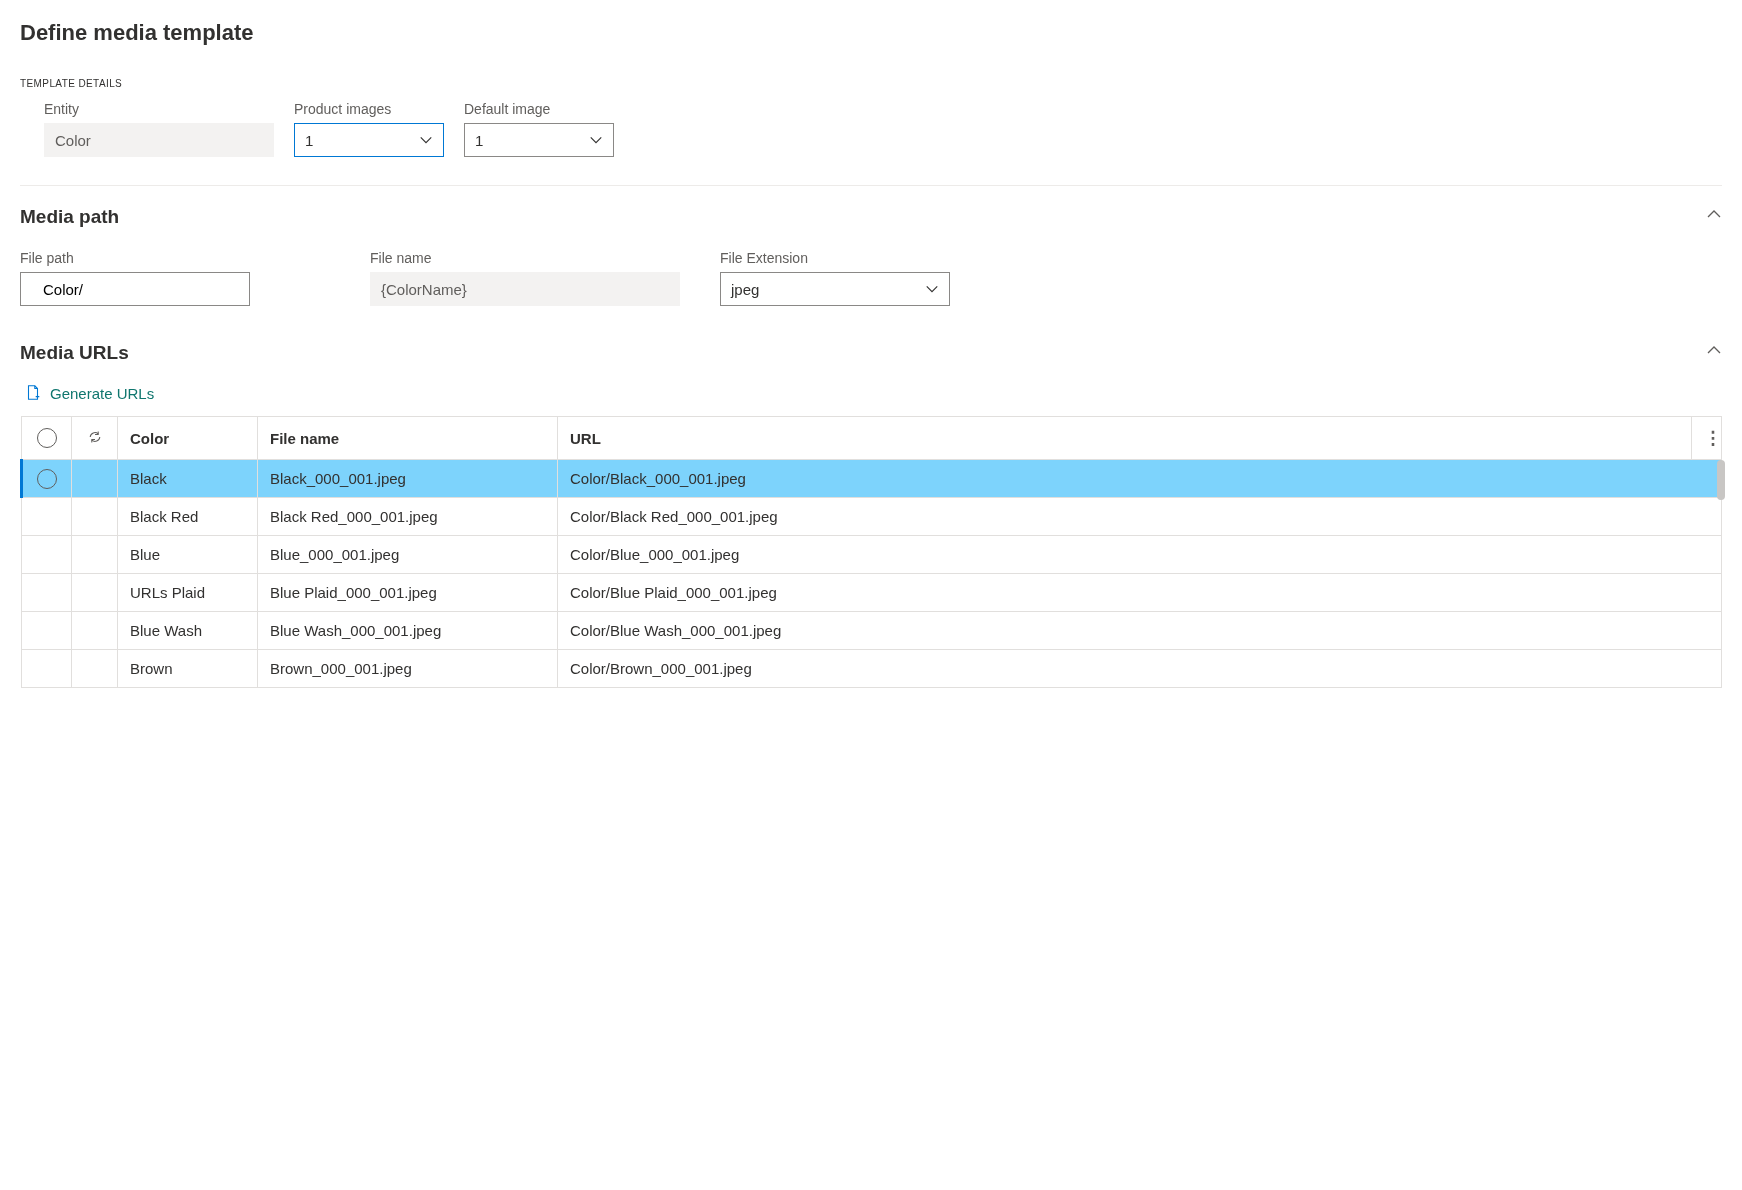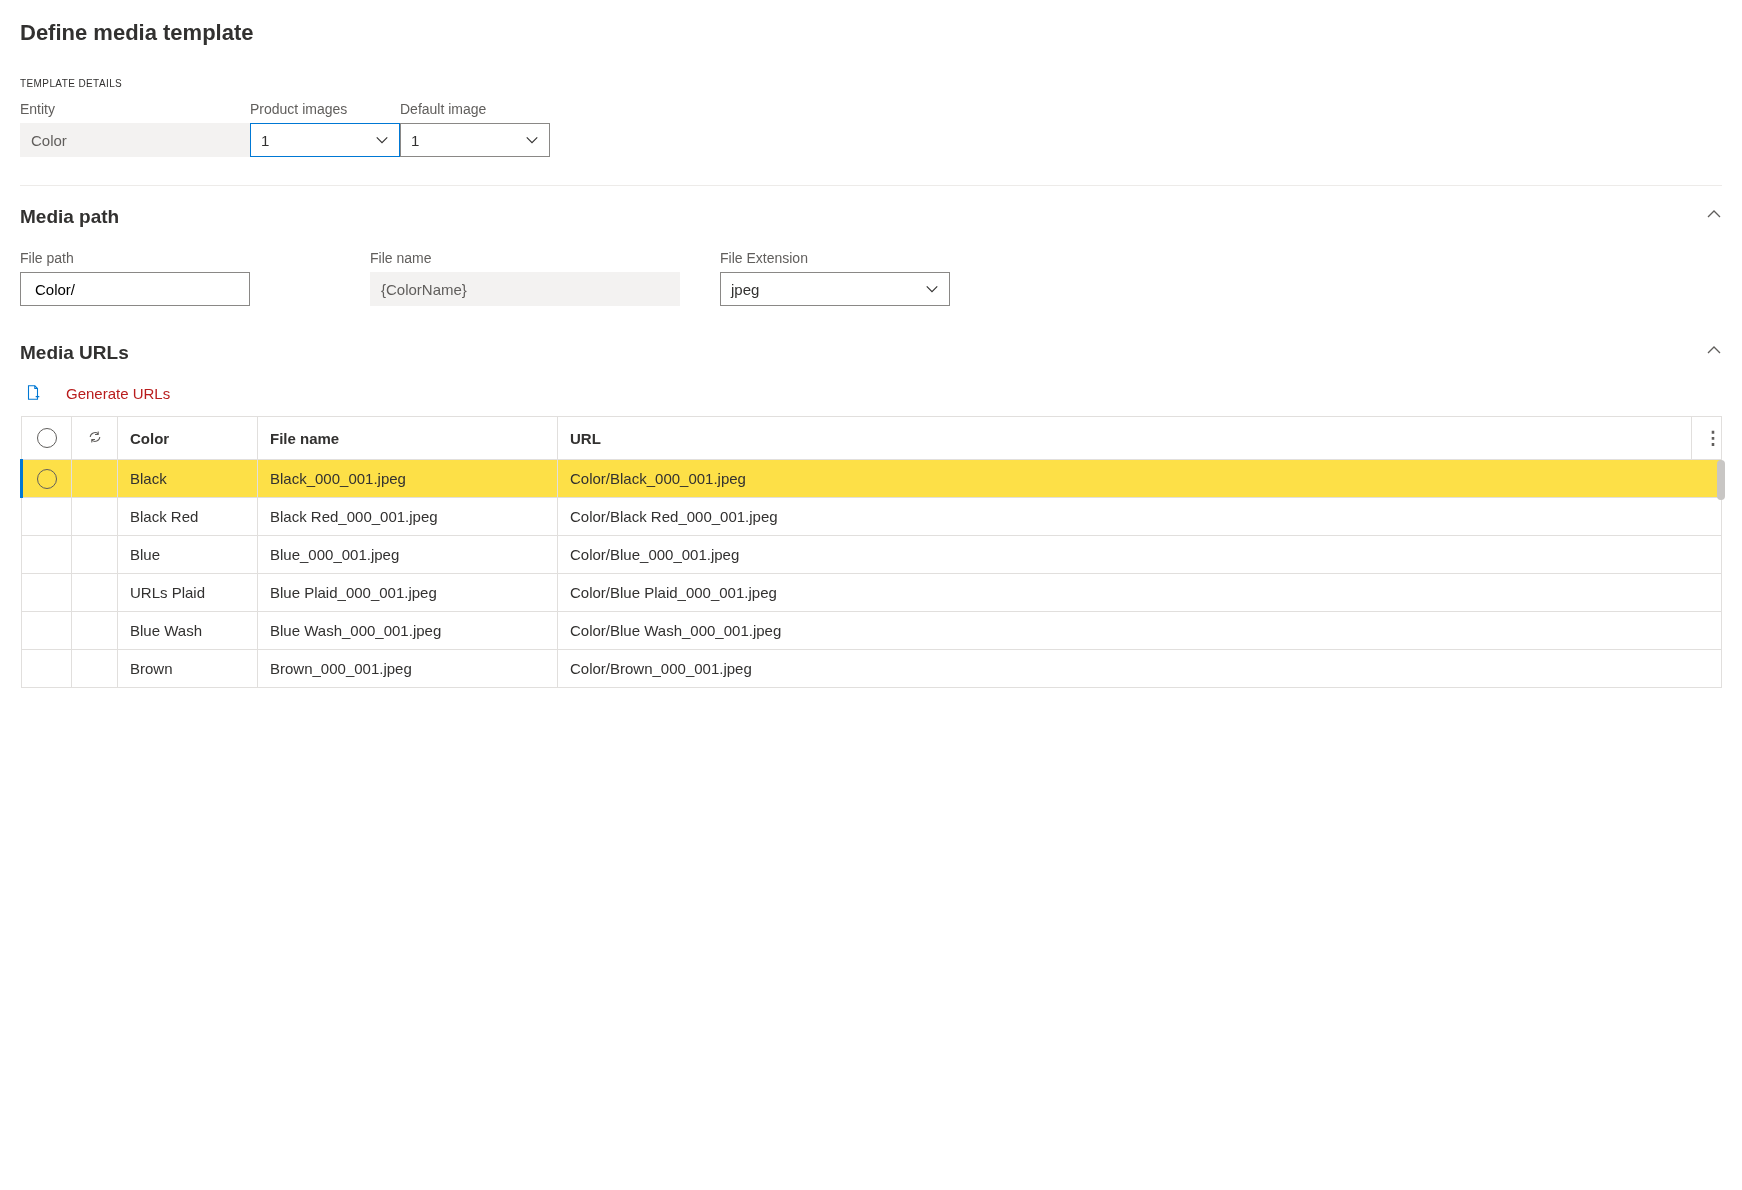--- a/index.html
+++ b/index.html
@@ -16,21 +16,23 @@
     margin-bottom: 32px;
   }
   .section-header-caps {
     font-size: 10px;
     font-weight: 400;
     letter-spacing: 0.4px;
     margin-bottom: 12px;
   }
   .field-row {
     display: flex;
+    gap: 20px;
     margin-bottom: 28px;
+    margin-left: 24px;
   }
   .field-group {
     display: flex;
     flex-direction: column;
   }
   .field-label {
     font-size: 14px;
     color: #605e5c;
     margin-bottom: 6px;
     font-weight: 400;
@@ -82,22 +84,22 @@
   }
   .media-path-row .field-group { width: 230px; }
   .media-path-row .field-readonly,
   .media-path-row .field-input,
   .media-path-row .field-select { width: 230px; }
   .media-path-row .wide { width: 310px; align-items: center; }
 
   .link-btn {
     display: inline-flex;
     align-items: center;
-    gap: 24px;
-    color: #b91c1c;
+    gap: 8px;
+    color: #0f766e;
     font-size: 15px;
     cursor: pointer;
     margin-bottom: 12px;
     padding: 2px 4px;
   }
   .link-btn svg { stroke: #0078d4; }
 
   .grid {
     border: 1px solid #e1dfdd;
     border-collapse: collapse;
@@ -115,21 +117,21 @@
     overflow: hidden;
   }
   .grid th {
     font-weight: 600;
     background: #fff;
   }
   .grid th.select-col, .grid td.select-col { width: 50px; text-align:center; padding:6px 0; }
   .grid th.refresh-col, .grid td.refresh-col { width: 46px; text-align:center; padding:6px 0; }
   .grid th.color-col, .grid td.color-col { width: 140px; }
   .grid th.file-col, .grid td.file-col { width: 300px; }
-  .grid tr.selected td { background: #fde047; }
+  .grid tr.selected td { background: #7dd3fc; }
   .grid tr.selected { position: relative; }
   .grid tr.selected td:first-child { border-left: 3px solid #0078d4; }
   .circle {
     width: 20px; height: 20px; border: 1.5px solid #605e5c; border-radius: 50%;
     display: inline-block; vertical-align: middle;
   }
   .more-col {
     width: 30px; text-align:center; padding:0;
   }
   .dots { font-size: 18px; color:#605e5c; cursor:pointer; }
@@ -139,21 +141,21 @@
     top: 44px;
     width: 8px;
     height: 40px;
     background: #c8c6c4;
     border-radius: 4px;
   }
 
   input.native {
     border: 1px solid #8a8886;
     height: 34px;
-    padding: 4px 14px;
+    padding: 4px 22px;
     font-size: 15px;
     font-family: inherit;
     width: 100%;
   }
 </style>
 </head>
 <body>
 
 
 

